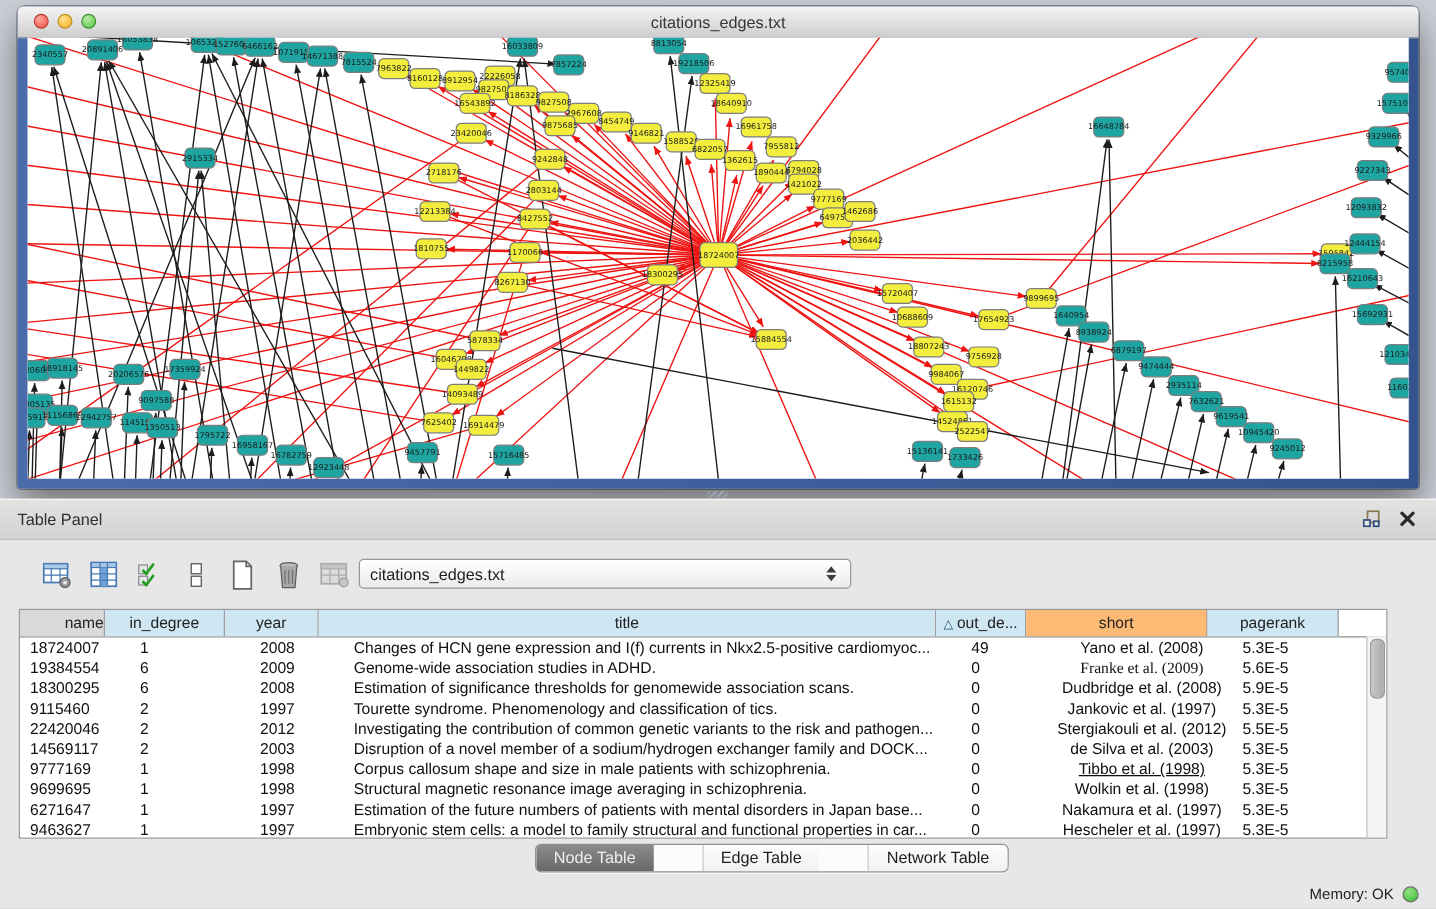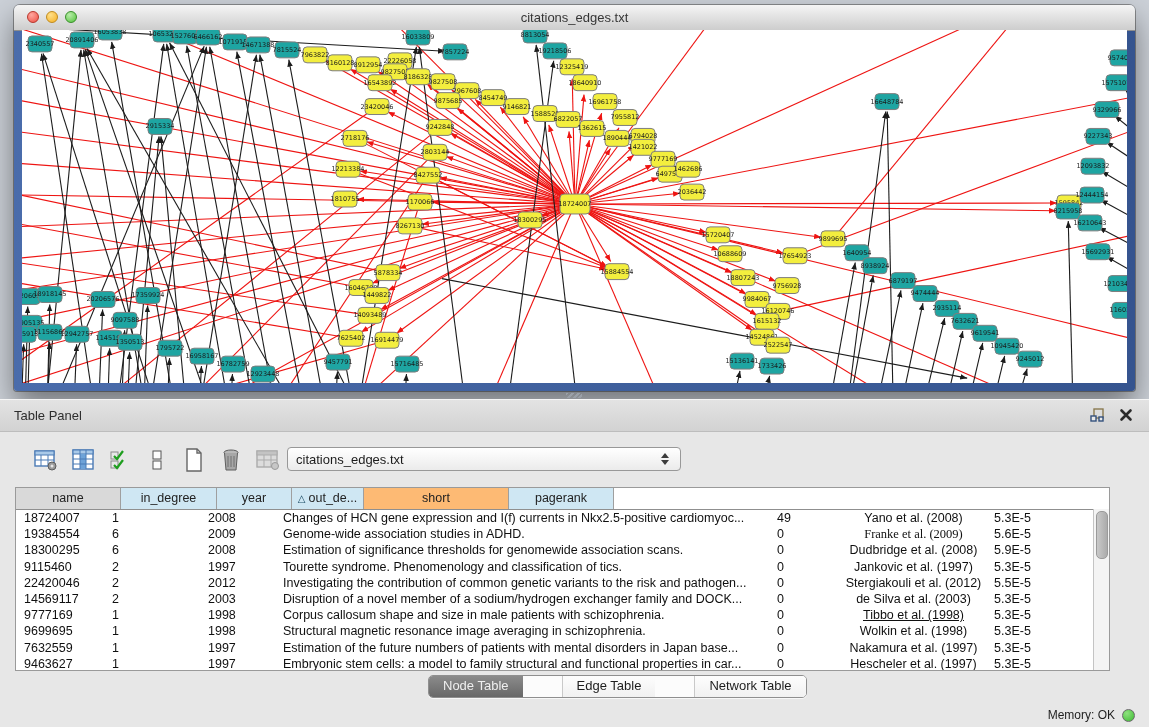--- a/index.html
+++ b/index.html
@@ -762,23 +762,24 @@
   <div class="combo">
     <span class="cval">citations_edges.txt</span>
     <span class="stepper">
         <i class="up"></i>
         <i class="dn"></i>
       </span>
   </div>
 
   <div class="tablewrap">
     <div class="thead" id="thead">
-        <div class="th" style="width: 105px; background: rgb(217, 217, 217);">name</div>
+        <div class="th" style="width: 68px; background: rgb(217, 217, 217); text-align: right;">name</div>
         <div class="th" style="width: 96px; background: rgb(207, 231, 243);">in_degree</div>
         <div class="th" style="width: 75px; background: rgb(207, 231, 243);">year</div>
+        <div class="th" style="width: 494px; background: rgb(207, 231, 243);">title</div>
         <div class="th" style="width: 72px; background: rgb(207, 231, 243);"><span class="sort">△</span>out_de...</div>
         <div class="th" style="width: 145px; background: #fdba74;">short</div>
         <div class="th" style="width: 105px; background: rgb(207, 231, 243);">pagerank</div>
       </div>
     <div class="tbody" id="tbody">
         <div class="tr">
           <div class="td" style="width: 88px;">18724007</div>
           <div class="td" style="width: 96px;">1</div>
           <div class="td" style="width: 75px;">2008</div>
           <div class="td" style="width: 494px;">Changes of HCN gene expression and I(f) currents in Nkx2.5-positive cardiomyoc...</div>
@@ -843,21 +844,21 @@
         <div class="tr">
           <div class="td" style="width: 88px;">9699695</div>
           <div class="td" style="width: 96px;">1</div>
           <div class="td" style="width: 75px;">1998</div>
           <div class="td" style="width: 494px;">Structural magnetic resonance image averaging in schizophrenia.</div>
           <div class="td" style="width: 72px;">0</div>
           <div class="td" style="width: 145px; text-align: center; padding-left: 0px;">Wolkin et al. (1998)</div>
           <div class="td" style="width: 105px;">5.3E-5</div>
         </div>
         <div class="tr">
-          <div class="td" style="width: 88px;">7632559</div>
+          <div class="td" style="width: 88px;">6271647</div>
           <div class="td" style="width: 96px;">1</div>
           <div class="td" style="width: 75px;">1997</div>
           <div class="td" style="width: 494px;">Estimation of the future numbers of patients with mental disorders in Japan base...</div>
           <div class="td" style="width: 72px;">0</div>
           <div class="td" style="width: 145px; text-align: center; padding-left: 0px;">Nakamura et al. (1997)</div>
           <div class="td" style="width: 105px;">5.3E-5</div>
         </div>
         <div class="tr">
           <div class="td" style="width: 88px;">9463627</div>
           <div class="td" style="width: 96px;">1</div>

